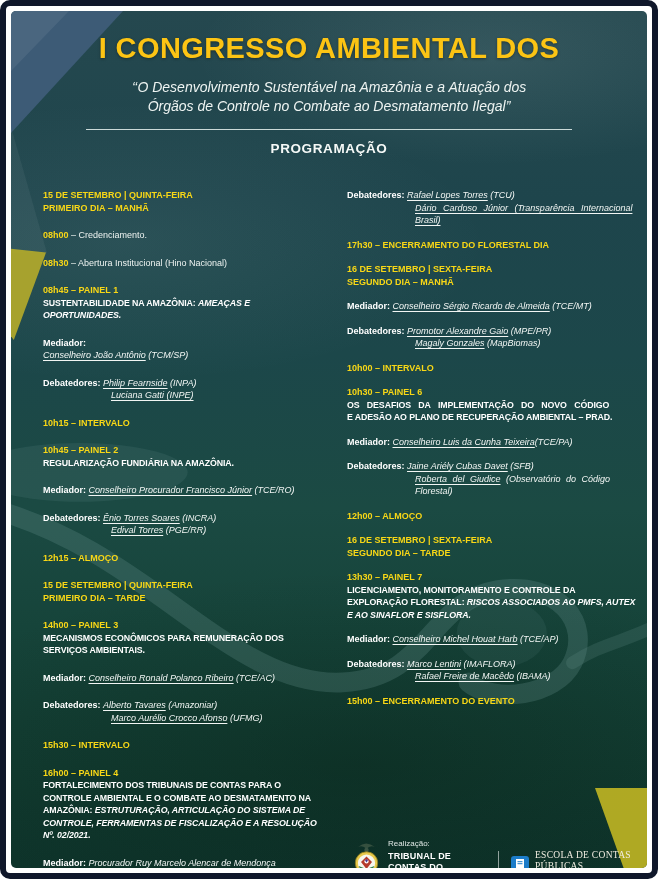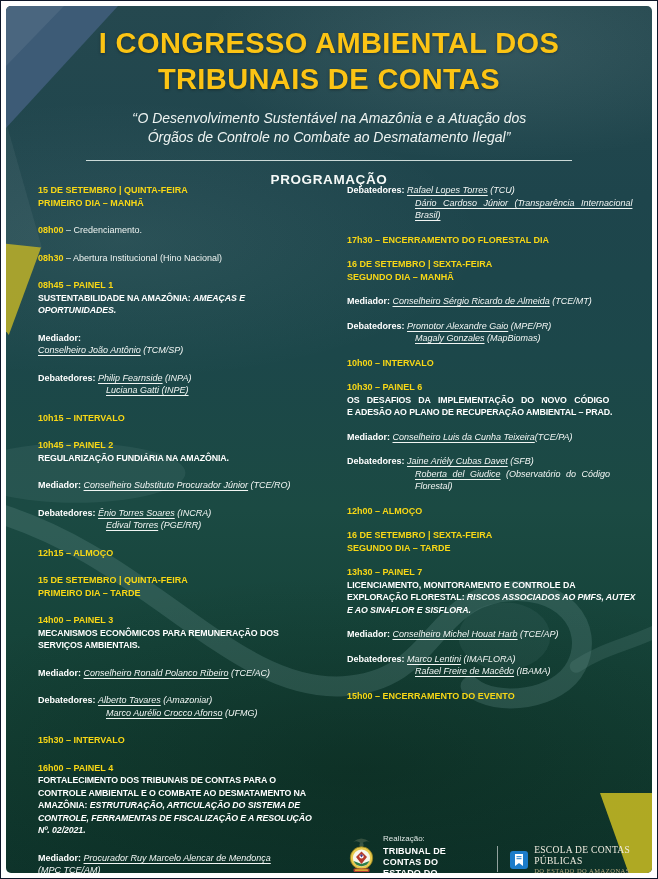--- a/index.html
+++ b/index.html
@@ -1,17 +1,17 @@
 <!DOCTYPE html>
 <html><head>
 <meta charset="utf-8">
 <style>
   html,body{margin:0;padding:0;background:#ffffff;}
   body{width:658px;height:879px;position:relative;font-family:"Liberation Sans",sans-serif;}
-  .frame{position:absolute;inset:0;border:1px solid #0f172a;border-radius:0;background:#fff;box-sizing:border-box;}
+  .frame{position:absolute;inset:0;border:6px solid #0f172a;border-radius:10px;background:#fff;box-sizing:border-box;}
   .poster{position:absolute;inset:5px;border-radius:5px;overflow:hidden;
     background:
       radial-gradient(ellipse 420px 160px at 75% 5%, rgba(205,225,228,.10), transparent 70%),
       radial-gradient(ellipse 520px 200px at 18% 27%, rgba(200,220,222,.08), transparent 70%),
       radial-gradient(ellipse 640px 260px at 55% 88%, rgba(4,24,14,.30), transparent 75%),
       linear-gradient(180deg,#25484f 0%,#1e454c 22%,#1c474a 40%,#1b4a43 58%,#16443a 72%,#123c31 88%,#0e342b 100%);
   }
   
   .wedge{position:absolute;pointer-events:none;}
   .wedge-topleft{left:0;top:0;width:112px;height:122px;background:#3d5b76;clip-path:polygon(0 0,100% 0,0 100%);}
@@ -67,21 +67,20 @@
     </svg>
 
     <div class="wedge wedge-topleft"></div>
     <div class="wedge wedge-topleft-inner"></div>
     <div class="wedge wedge-left-faint"></div>
     <div class="wedge wedge-left-yellow"></div>
     <div class="wedge wedge-bottomright"></div>
 
     <div class="hdr">
       <div class="title-line">I CONGRESSO AMBIENTAL DOS</div>
-      <div class="title-line">TRIBUNAIS DE CONTAS</div>
       <div class="subtitle">
         <div>‘‘O Desenvolvimento Sustentável na Amazônia e a Atuação dos</div>
         <div>Órgãos de Controle no Combate ao Desmatamento Ilegal”</div>
       </div>
       <div class="rule"></div>
       <div class="section-heading">PROGRAMAÇÃO</div>
     </div>
 
     <div class="program">
       <div class="col col-left" id="col-left">
@@ -109,21 +108,21 @@
             <div class="ln ind"><span class="r-n">Luciana Gatti (INPE)</span></div>
           </div>
           <div class="blk">
             <div class="ln"><span class="r-t">10h15 – INTERVALO</span></div>
           </div>
           <div class="blk">
             <div class="ln"><span class="r-t">10h45 – PAINEL 2</span></div>
             <div class="ln"><span class="r-b">REGULARIZAÇÃO FUNDIÁRIA NA AMAZÔNIA.</span></div>
           </div>
           <div class="blk">
-            <div class="ln"><span class="r-l">Mediador: </span><span class="r-n">Conselheiro Substituto Procurador Júnior</span><span class="r-i"> (TCE/RO)</span></div>
+            <div class="ln"><span class="r-l">Mediador: </span><span class="r-n">Conselheiro Procurador Francisco Júnior</span><span class="r-i"> (TCE/RO)</span></div>
           </div>
           <div class="blk">
             <div class="ln"><span class="r-l">Debatedores: </span><span class="r-n">Ênio Torres Soares</span><span class="r-i"> (INCRA)</span></div>
             <div class="ln ind"><span class="r-n">Edival Torres</span><span class="r-i"> (PGE/RR)</span></div>
           </div>
           <div class="blk">
             <div class="ln"><span class="r-t">12h15 – ALMOÇO</span></div>
           </div>
           <div class="blk">
             <div class="ln"><span class="r-t">15 DE SETEMBRO | QUINTA-FEIRA</span></div>

